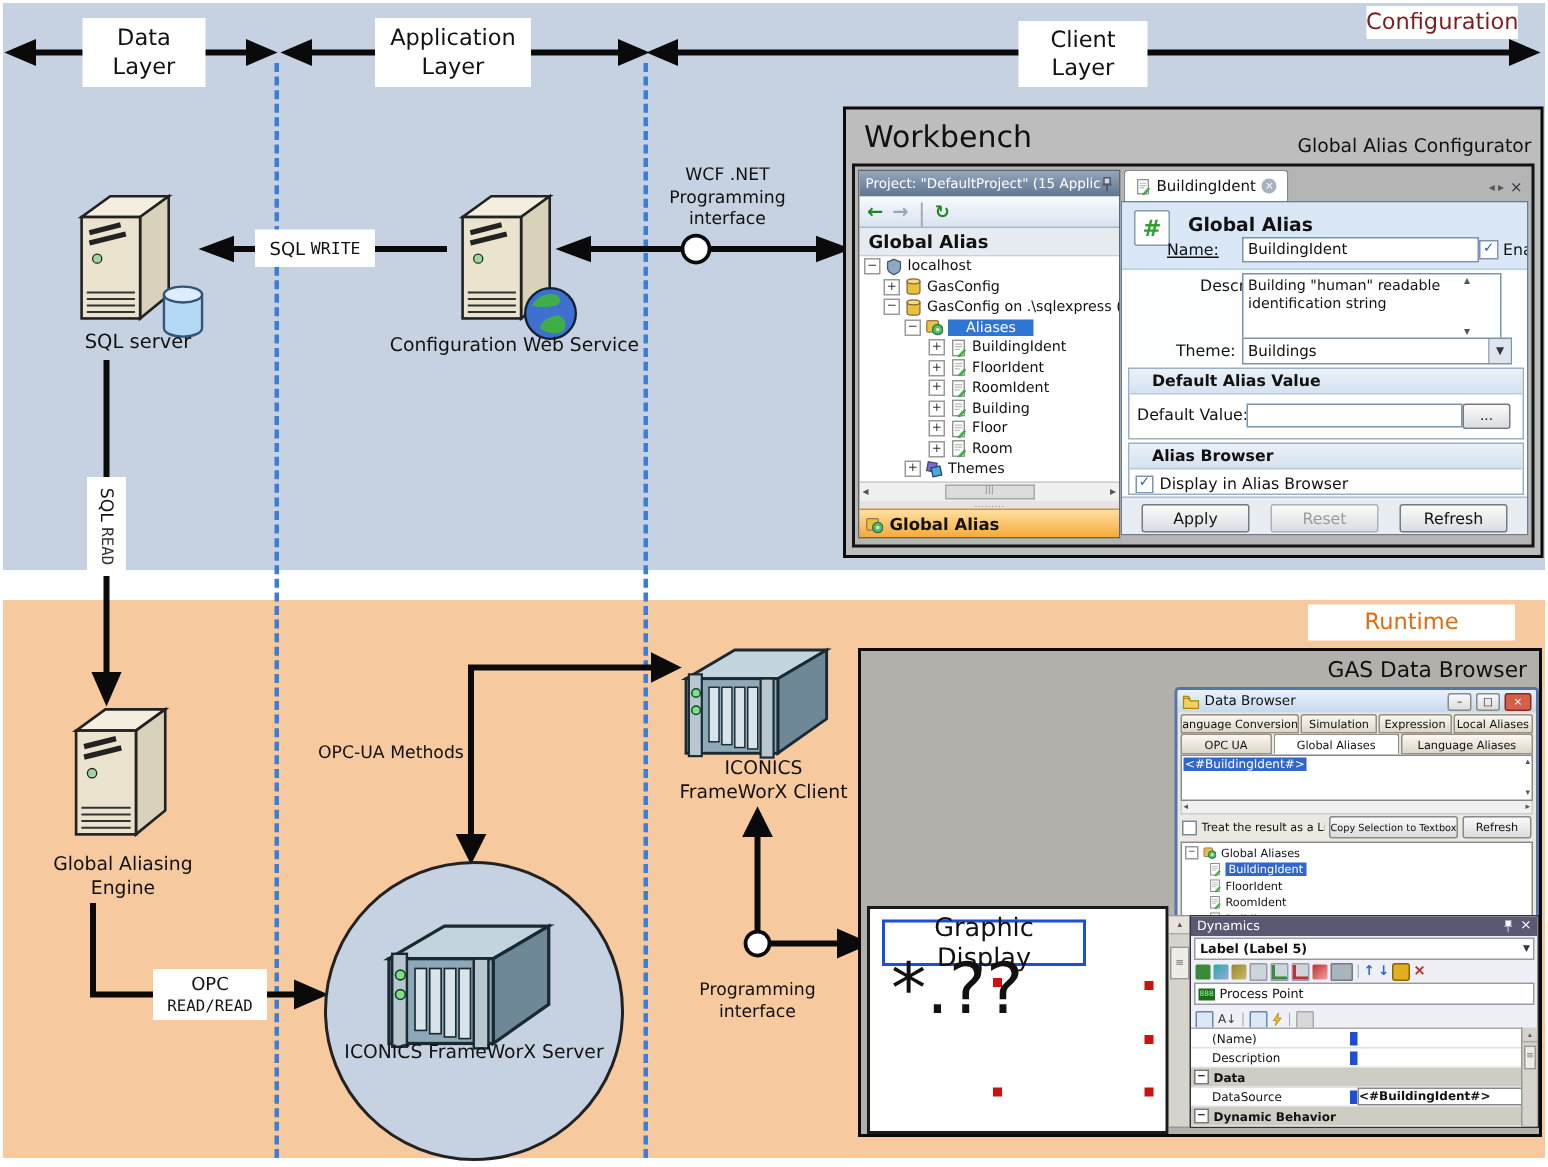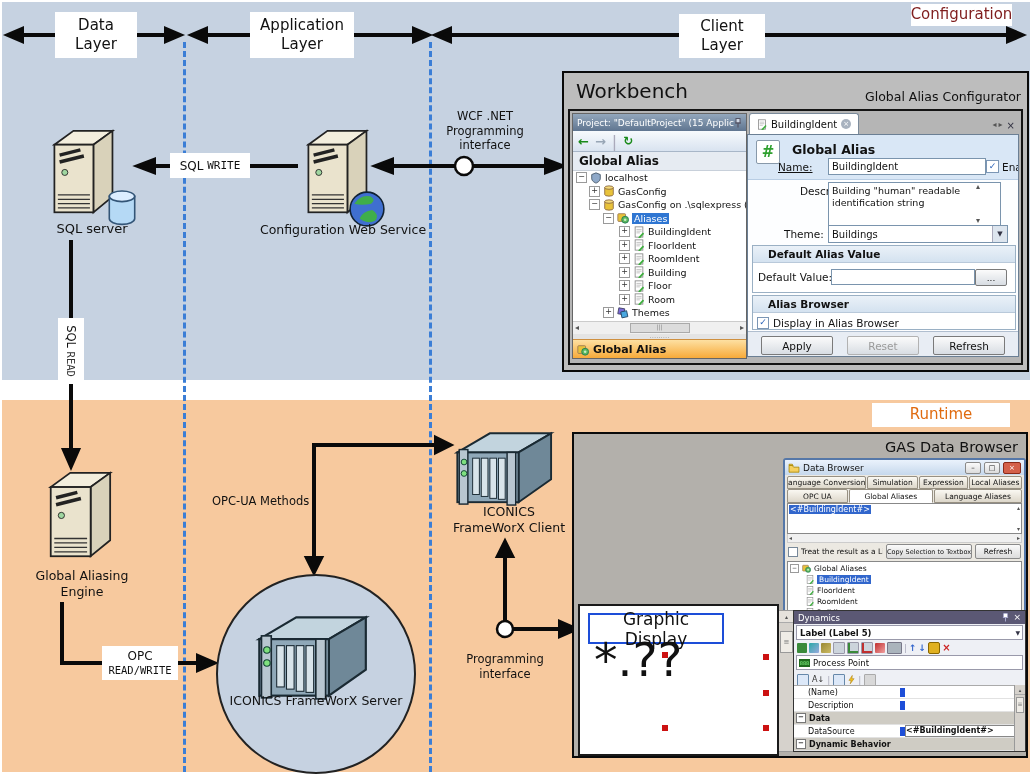--- a/index.html
+++ b/index.html
@@ -18,21 +18,21 @@
   .panel{position:absolute;border:1px solid #666;background:#ece9e4;overflow:hidden;}
   .hdr-steel{height:17px;background:linear-gradient(#93a7bc,#5f7590);color:#fff;font-size:9px;
              display:flex;align-items:center;padding:0 4px;}
   .tb{display:flex;align-items:center;gap:6px;padding:0 5px;background:linear-gradient(#f7fafd,#d9e3f0);
       border-bottom:1px solid #a8b6c8;}
   .tree{background:#fff;overflow:hidden;}
   .trow{display:flex;align-items:center;gap:3px;height:13.5px;font-size:9.5px;white-space:nowrap;}
   .exp{width:9px;height:9px;border:1px solid #9a9a9a;background:#fff;font-size:8px;line-height:7px;
        text-align:center;flex:0 0 auto;color:#333;}
   .ic{width:12px;height:12px;flex:0 0 auto;}
-  .sel{background:#2f76d2;color:#fff;padding:0 2px;}
+  .sel{background:#2f76d2;color:#fff;padding:0 12px;}
   .btn{display:flex;align-items:center;justify-content:center;border:1px solid #7a7a7a;border-radius:2px;
        background:linear-gradient(#fbfbfb,#d8dde3);font-size:10.5px;}
   .grp{position:absolute;border:1px solid #9ab0c4;background:#fff;overflow:hidden;}
   .grp-h{height:16px;background:linear-gradient(#eaf1f8,#d4e2f0);font-weight:bold;font-size:10.5px;
          display:flex;align-items:center;padding:0 15px;border-bottom:1px solid #b9c9da;}
   .inp{background:#fff;border:1px solid #7a94ad;font-size:10px;display:flex;align-items:center;padding:0 3px;overflow:hidden;}
   .cb{width:11px;height:11px;border:1px solid #7b96b5;background:#fff;font-size:9px;line-height:10px;
       text-align:center;color:#2a62b8;flex:0 0 auto;}
   
   .dbtab{display:flex;align-items:center;justify-content:center;border:1px solid #979082;
@@ -227,21 +227,21 @@
   <div class="abs ctr" style="left:170px;top:153px;width:80px;height:25px;background:#fff;font-size:12px;">
     <span>SQL</span>&nbsp;<span class="mono" style="font-size:11px;">WRITE</span></div>
   <div class="abs ctr" style="left:423px;top:106px;width:124px;height:50px;font-size:11.5px;line-height:1.25;">
     <div><span>WCF .NET</span><br><span>Programming</span><br><span>interface</span></div>
     </div>
   <div class="abs" style="left:58px;top:318px;width:66px;height:26px;background:#fff;transform:rotate(90deg);transform-origin:13px 13px;
               display:flex;align-items:center;justify-content:center;font-size:11.5px;">
     <span>SQL</span>&nbsp;<span class="mono" style="font-size:10.5px;color:#333;">READ</span></div>
   <div class="abs nowrap" style="left:212px;top:494px;width:130px;height:16px;font-size:11.5px;">OPC-UA Methods</div>
   <div class="abs ctr" style="left:102px;top:646px;width:76px;height:34px;background:#fff;font-size:12px;line-height:1.2;">
-    <div><span>OPC</span><br><span class="mono" style="font-size:10.5px;">READ/WRITE</span></div>
+    <div><span>OPC</span><br><span class="mono" style="font-size:10.5px;">READ/READ</span></div>
     </div>
   <div class="abs ctr" style="left:453px;top:650px;width:104px;height:34px;font-size:11.5px;line-height:1.3;">
     <div><span>Programming</span><br><span>interface</span></div>
     </div>
 
   <div class="win" style="left:562px;top:71px;width:463px;height:297px;">
     <div class="abs" style="left:12px;top:6px;font-size:20px;">Workbench</div>
     <div class="abs" style="right:6px;top:16px;font-size:12.5px;">Global Alias Configurator</div>
 
     <div class="abs" style="left:4px;top:36px;width:451px;height:252px;border:2px solid #141414;background:#b5b5b5;">

